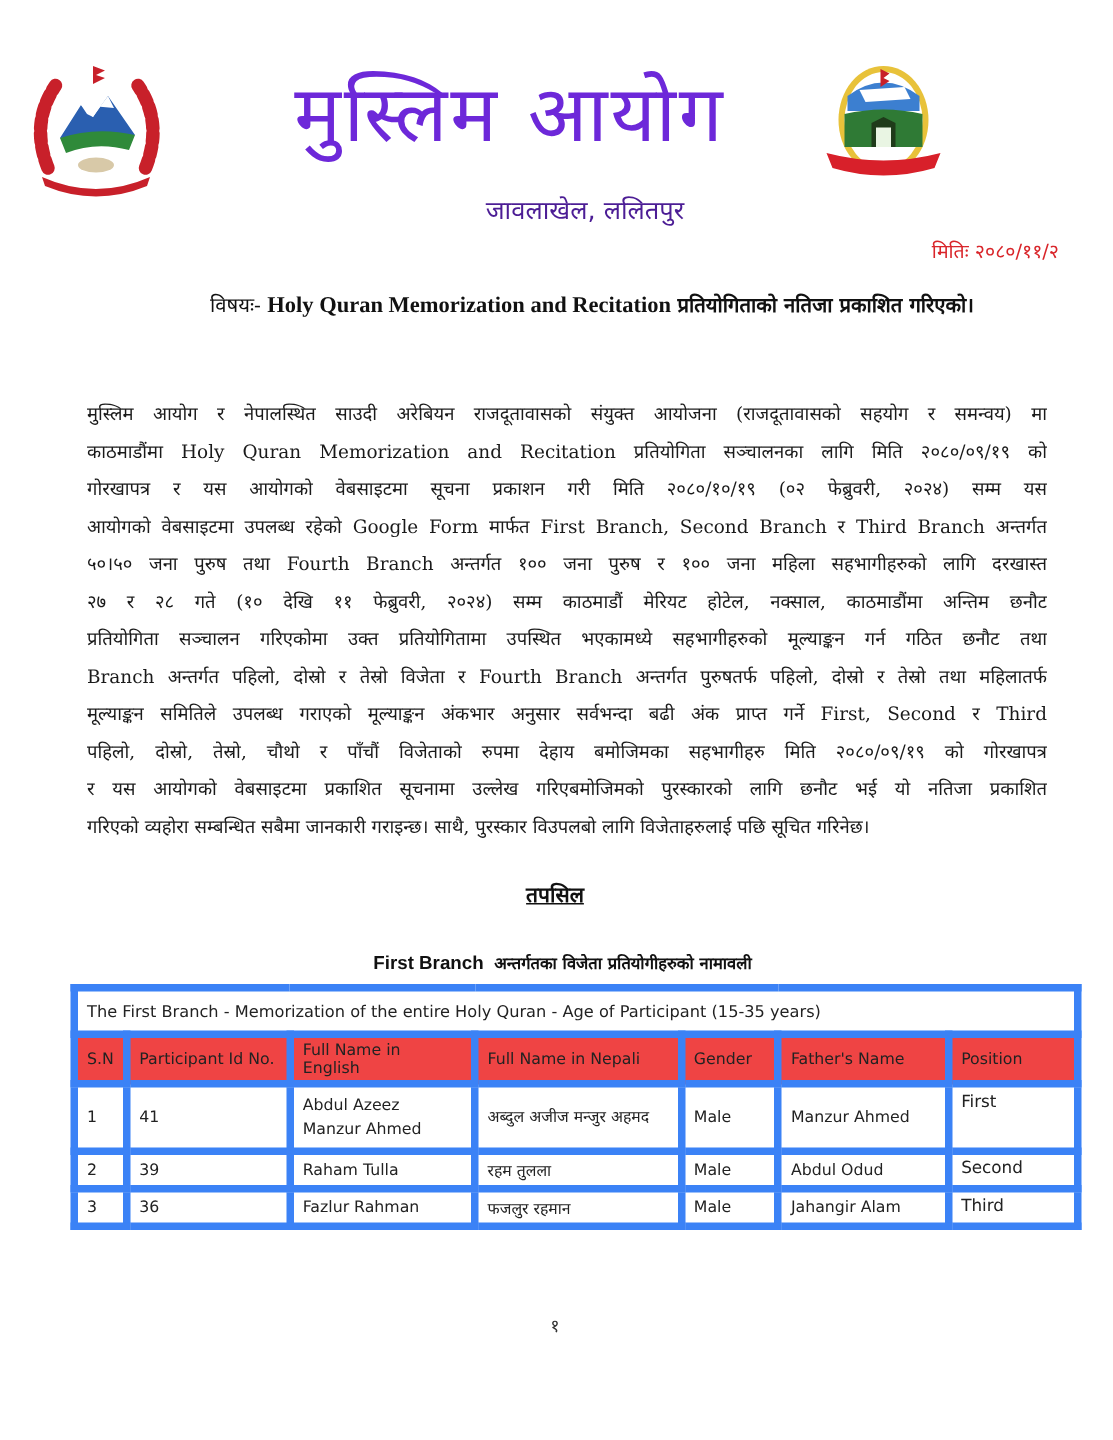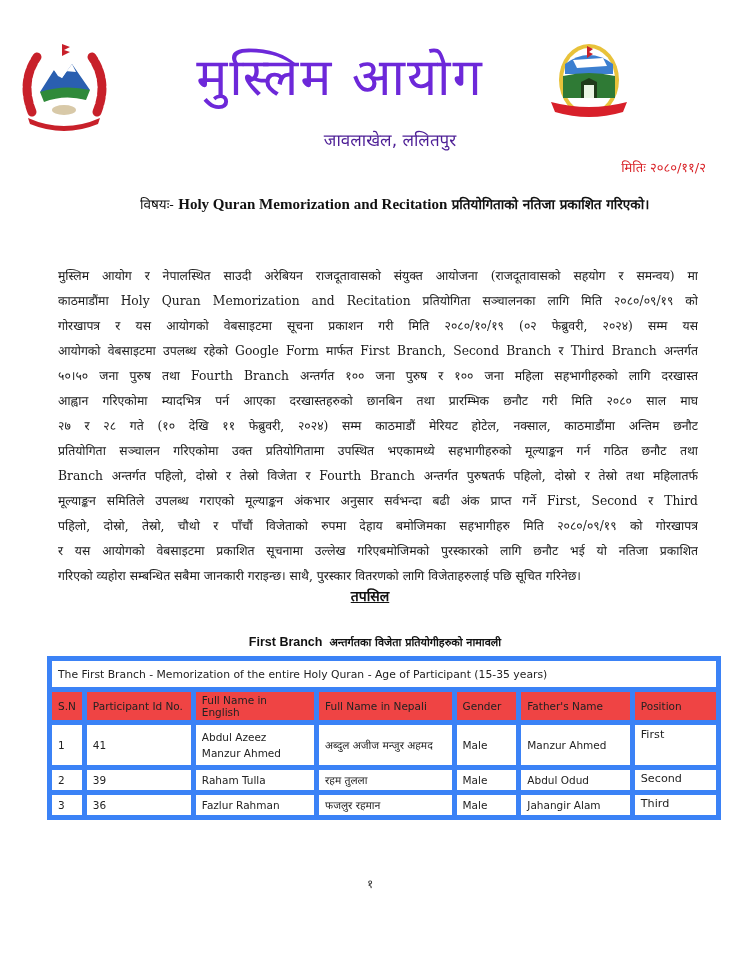--- a/index.html
+++ b/index.html
@@ -85,28 +85,27 @@
   <span class="eng">Holy Quran Memorization and Recitation</span>
   <span class="rest">प्रतियोगिताको नतिजा प्रकाशित गरिएको।</span>
 </div>
 
 <div id="body-para" class="abs">
   <span class="line">मुस्लिम आयोग र नेपालस्थित साउदी अरेबियन राजदूतावासको संयुक्त आयोजना (राजदूतावासको सहयोग र समन्वय) मा</span>
   <span class="line">काठमाडौंमा Holy Quran Memorization and Recitation प्रतियोगिता सञ्चालनका लागि मिति २०८०/०९/१९ को</span>
   <span class="line">गोरखापत्र र यस आयोगको वेबसाइटमा सूचना प्रकाशन गरी मिति २०८०/१०/१९ (०२ फेब्रुवरी, २०२४) सम्म यस</span>
   <span class="line">आयोगको वेबसाइटमा उपलब्ध रहेको Google Form मार्फत First Branch, Second Branch र Third Branch अन्तर्गत</span>
   <span class="line">५०।५० जना पुरुष तथा Fourth Branch अन्तर्गत १०० जना पुरुष र १०० जना महिला सहभागीहरुको लागि दरखास्त</span>
-  <span class="line">आह्वान गरिएकोमा म्यादभित्र पर्न आएका दरखास्तहरुको छानबिन तथा प्रारम्भिक छनौट गरी मिति २०८० साल माघ</span>
   <span class="line">२७ र २८ गते (१० देखि ११ फेब्रुवरी, २०२४) सम्म काठमाडौं मेरियट होटेल, नक्साल, काठमाडौंमा अन्तिम छनौट</span>
   <span class="line">प्रतियोगिता सञ्चालन गरिएकोमा उक्त प्रतियोगितामा उपस्थित भएकामध्ये सहभागीहरुको मूल्याङ्कन गर्न गठित छनौट तथा</span>
   <span class="line">Branch अन्तर्गत पहिलो, दोस्रो र तेस्रो विजेता र Fourth Branch अन्तर्गत पुरुषतर्फ पहिलो, दोस्रो र तेस्रो तथा महिलातर्फ</span>
   <span class="line">मूल्याङ्कन समितिले उपलब्ध गराएको मूल्याङ्कन अंकभार अनुसार सर्वभन्दा बढी अंक प्राप्त गर्ने First, Second र Third</span>
   <span class="line">पहिलो, दोस्रो, तेस्रो, चौथो र पाँचौं विजेताको रुपमा देहाय बमोजिमका सहभागीहरु मिति २०८०/०९/१९ को गोरखापत्र</span>
   <span class="line">र यस आयोगको वेबसाइटमा प्रकाशित सूचनामा उल्लेख गरिएबमोजिमको पुरस्कारको लागि छनौट भई यो नतिजा प्रकाशित</span>
-  <span class="line last">गरिएको व्यहोरा सम्बन्धित सबैमा जानकारी गराइन्छ। साथै, पुरस्कार वितरणको लागि विजेताहरुलाई पछि सूचित गरिनेछ।</span>
+  <span class="line last">गरिएको व्यहोरा सम्बन्धित सबैमा जानकारी गराइन्छ। साथै, पुरस्कार विउपलबो लागि विजेताहरुलाई पछि सूचित गरिनेछ।</span>
 </div>
 
 <div id="annex-title" class="abs">तपसिल</div>
 
 <div id="table-caption" class="abs">
   <span>First Branch</span>&nbsp;
   <span class="np">अन्तर्गतका विजेता प्रतियोगीहरुको नामावली</span>
 </div>
 
 <table id="results-table" class="abs">

